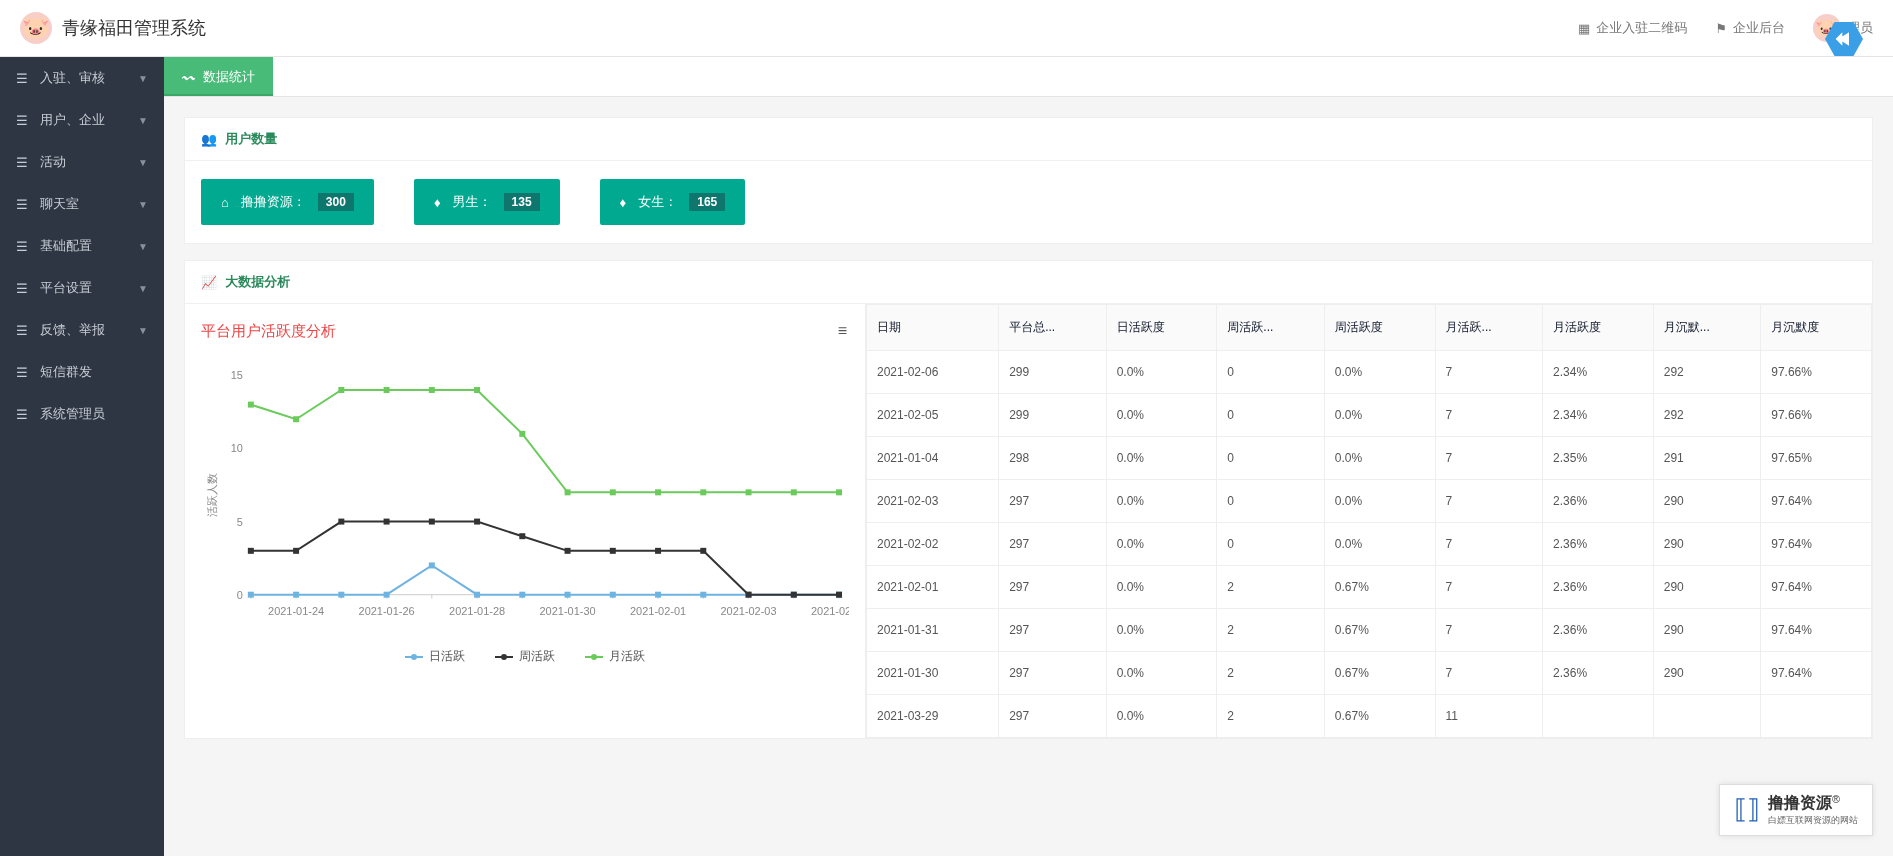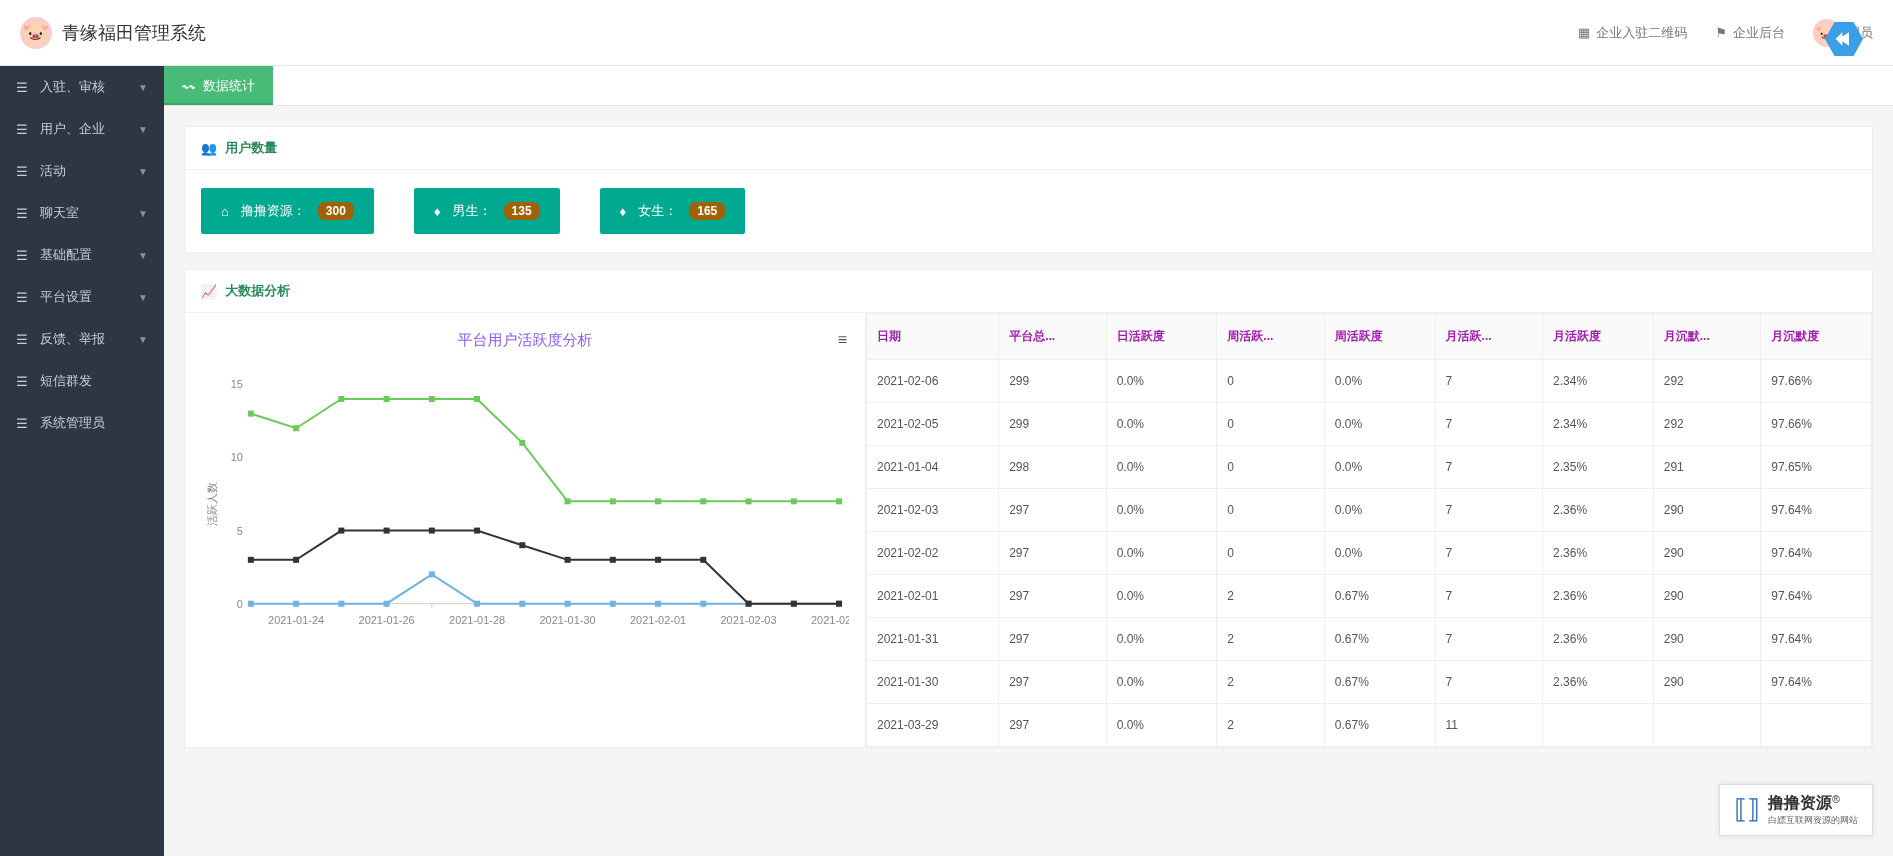--- a/index.html
+++ b/index.html
@@ -1,17 +1,17 @@
 <!DOCTYPE html>
 <html><head>
 <meta charset="utf-8">
 <style>
 * { margin: 0; padding: 0; box-sizing: border-box; }
 body { font-family: "Microsoft YaHei", Arial, sans-serif; font-size: 13px; background: #f5f5f5; color: #333; overflow: hidden; }
-.header { height: 66px; background: #fff; border-bottom: 1px solid #e5e5e5; display: flex; align-items: center; padding: 0 20px; justify-content: space-between; }
+.header { height: 57px; background: #fff; border-bottom: 1px solid #e5e5e5; display: flex; align-items: center; padding: 0 20px; justify-content: space-between; }
 .header-left { display: flex; align-items: center; gap: 10px; }
 .logo-pig { width: 32px; height: 32px; border-radius: 50%; background: #f7cfc8; position: relative; display: flex; align-items: center; justify-content: center; }
 .logo-pig::before { content: "🐷"; font-size: 22px; }
 .app-title { font-size: 18px; color: #333; font-weight: 400; }
 .header-right { display: flex; align-items: center; gap: 28px; color: #777; font-size: 13px; }
 .header-link { display: flex; align-items: center; gap: 6px; cursor: pointer; }
 .avatar-small { width: 28px; height: 28px; border-radius: 50%; background: #f7cfc8; display: flex; align-items: center; justify-content: center; font-size: 18px; }
 .avatar-small::before { content: "🐷"; }
 .layout { display: flex; height: calc(100vh - 56px); }
 .sidebar { width: 164px; background: #2e3643; color: #c8cdd5; overflow-y: auto; }
@@ -21,37 +21,37 @@
 .caret { font-size: 10px; color: #8b919a; }
 .main { flex: 1; display: flex; flex-direction: column; overflow: hidden; }
 .tab-bar { height: 40px; background: #fff; border-bottom: 1px solid #e5e5e5; display: flex; align-items: stretch; }
 .tab { background: #48bb78; color: #fff; display: flex; align-items: center; padding: 0 18px; gap: 8px; font-size: 13px; position: relative; }
 .tab::after { content: ""; position: absolute; bottom: 0; left: 0; right: 0; height: 2px; background: #3ba566; }
 .content { flex: 1; overflow: auto; padding: 20px; }
 .panel { background: #fff; border: 1px solid #eee; margin-bottom: 16px; }
 .panel-title { padding: 12px 16px; color: #2a8a5c; font-weight: bold; font-size: 13px; display: flex; align-items: center; gap: 8px; border-bottom: 1px solid #f0f0f0; }
 .stat-row { display: flex; gap: 40px; padding: 18px 16px; }
 .stat-card { background: #00a98f; color: #fff; padding: 14px 20px; border-radius: 2px; display: flex; align-items: center; gap: 12px; min-width: 130px; }
-.stat-card .badge { background: #a16207; color: #fff; padding: 2px 8px; border-radius: 7px; font-size: 12px; font-weight: bold; }
+.stat-card .badge { background: #0f766e; color: #fff; padding: 2px 8px; border-radius: 0; font-size: 12px; font-weight: bold; }
 .analysis-body { display: flex; }
 .chart-col { flex: 0 0 680px; padding: 10px 16px 20px; position: relative; }
-.chart-title { text-align: center; color: #8b5cf6; font-size: 15px; margin: 8px 0 14px; }
+.chart-title { color: #ef4444; font-size: 15px; margin: 8px 0 14px; }
 .chart-menu { position: absolute; right: 18px; top: 18px; cursor: pointer; color: #555; font-size: 16px; }
 .chart-svg { width: 100%; height: 280px; }
 .legend { display: flex; justify-content: center; gap: 30px; margin-top: 10px; font-size: 12px; color: #555; }
 .legend-item { display: flex; align-items: center; gap: 6px; }
 .legend-sw { width: 18px; height: 2px; position: relative; }
 .legend-sw::after { content: ""; position: absolute; width: 6px; height: 6px; border-radius: 50%; left: 6px; top: -2px; }
 .sw-blue { background: #6fb3e0; } .sw-blue::after { background: #6fb3e0; }
 .sw-black { background: #333; } .sw-black::after { background: #333; }
 .sw-green { background: #6acb5b; } .sw-green::after { background: #6acb5b; }
 .table-col { flex: 1; overflow-x: auto; border-left: 1px solid #eee; }
 table { width: 100%; border-collapse: collapse; font-size: 12px; white-space: nowrap; }
 th, td { padding: 14px 10px; text-align: left; border: 1px solid #eee; color: #555; }
-th { background: #fafafa; font-weight: bold; color: #a21caf; }
+th { background: #fafafa; font-weight: normal; color: #0f172a; }
 .watermark { position: fixed; right: 20px; bottom: 20px; background: #fff; border: 1px solid #ddd; padding: 8px 14px; display: flex; align-items: center; gap: 8px; box-shadow: 0 0 6px rgba(0,0,0,0.1); z-index: 99; }
 .watermark-logo { font-size: 26px; color: #2563b5; }
 .watermark-txt { font-size: 16px; font-weight: bold; color: #333; }
 .watermark-sub { font-size: 9px; color: #666; }
 .blue-badge { position: fixed; right: 30px; top: 20px; width: 38px; height: 38px; background: #3b9fe8; display: flex; align-items: center; justify-content: center; color: #fff; clip-path: polygon(25% 5%,75% 5%,100% 50%,75% 95%,25% 95%,0% 50%); z-index: 100; }
 .axis-text { font-size: 11px; fill: #888; }
 .yaxis-label { font-size: 11px; fill: #888; }
 </style>
 </head>
 <body>
@@ -257,20 +257,34 @@
                 <rect x="273.9230769230769" y="21.666666666666657" width="6" height="6" fill="#6acb5b"></rect>
                 <rect x="319.3076923076923" y="65.66666666666669" width="6" height="6" fill="#6acb5b"></rect>
                 <rect x="364.69230769230774" y="124.33333333333333" width="6" height="6" fill="#6acb5b"></rect>
                 <rect x="410.0769230769231" y="124.33333333333333" width="6" height="6" fill="#6acb5b"></rect>
                 <rect x="455.46153846153845" y="124.33333333333333" width="6" height="6" fill="#6acb5b"></rect>
                 <rect x="500.84615384615387" y="124.33333333333333" width="6" height="6" fill="#6acb5b"></rect>
                 <rect x="546.2307692307693" y="124.33333333333333" width="6" height="6" fill="#6acb5b"></rect>
                 <rect x="591.6153846153846" y="124.33333333333333" width="6" height="6" fill="#6acb5b"></rect>
                 <rect x="637" y="124.33333333333333" width="6" height="6" fill="#6acb5b"></rect>
               </svg>
+            <div class="legend" id="legend">
+                <div class="legend-item">
+                  <span class="legend-sw sw-blue"></span>
+                  <span>日活跃</span>
+                </div>
+                <div class="legend-item">
+                  <span class="legend-sw sw-black"></span>
+                  <span>周活跃</span>
+                </div>
+                <div class="legend-item">
+                  <span class="legend-sw sw-green"></span>
+                  <span>月活跃</span>
+                </div>
+              </div>
           </div>
           <div class="table-col">
             <table>
               <thead>
                   <tr id="thead-row">
                     <th>日期</th>
                     <th>平台总...</th>
                     <th>日活跃度</th>
                     <th>周活跃...</th>
                     <th>周活跃度</th>

